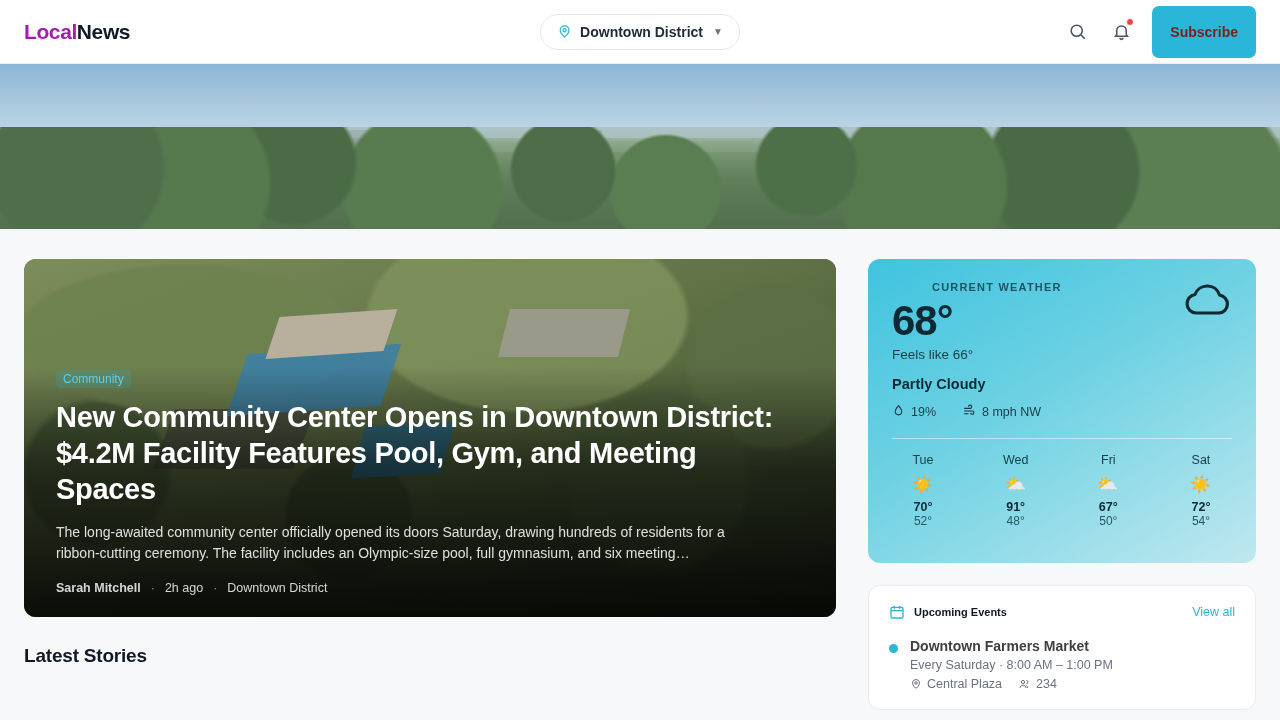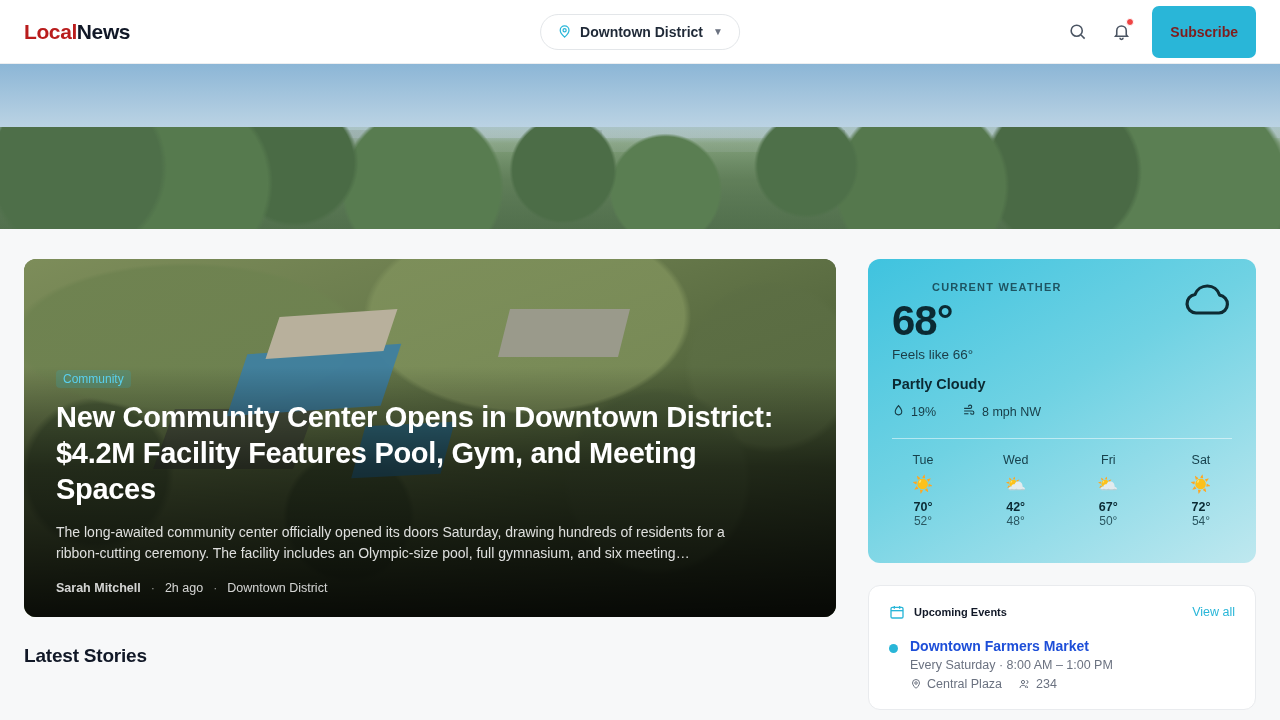--- a/index.html
+++ b/index.html
@@ -20,21 +20,21 @@
     padding: 0 24px;
     position: relative;
     border-bottom: 1px solid #eceef0;
   }
   .logo {
     font-size: 21px;
     font-weight: bold;
     letter-spacing: -0.4px;
     white-space: nowrap;
   }
-  .logo .accent { color: #b91c1c; }
+  .logo .accent { color: #a21caf; }
   .logo .dark { color: #111827; }
 
   .location-pill {
     position: absolute;
     left: 50%;
     transform: translateX(-50%);
     display: flex;
     align-items: center;
     gap: 8px;
     height: 36px;
@@ -325,21 +325,21 @@
     display: flex;
     gap: 12px;
     margin-top: 18px;
   }
   .evt-dot {
     width: 9px; height: 9px; border-radius: 50%;
     background: #29b6d8;
     margin-top: 6px;
     flex: none;
   }
-  .evt-name { font-size: 14px; font-weight: bold; color: #1d4ed8; }
+  .evt-name { font-size: 14px; font-weight: bold; color: #404040; }
   .evt-when { font-size: 12.5px; color: #6b7280; margin-top: 4px; }
   .evt-meta {
     display: flex; gap: 16px;
     font-size: 12.5px; color: #6b7280;
     margin-top: 5px; align-items: center;
   }
   .evt-meta span { display: flex; align-items: center; gap: 5px; }
 </style>
 </head>
 <body>
@@ -451,21 +451,21 @@
       <div class="forecast">
         <div class="fday">
           <div class="dname">Tue</div>
           <div class="ficon">☀️</div>
           <div class="fhi">70°</div>
           <div class="flo">52°</div>
         </div>
         <div class="fday">
           <div class="dname">Wed</div>
           <div class="ficon">⛅</div>
-          <div class="fhi">42°</div>
+          <div class="fhi">91°</div>
           <div class="flo">48°</div>
         </div>
         <div class="fday">
           <div class="dname">Fri</div>
           <div class="ficon">⛅</div>
           <div class="fhi">67°</div>
           <div class="flo">50°</div>
         </div>
         <div class="fday">
           <div class="dname">Sat</div>

